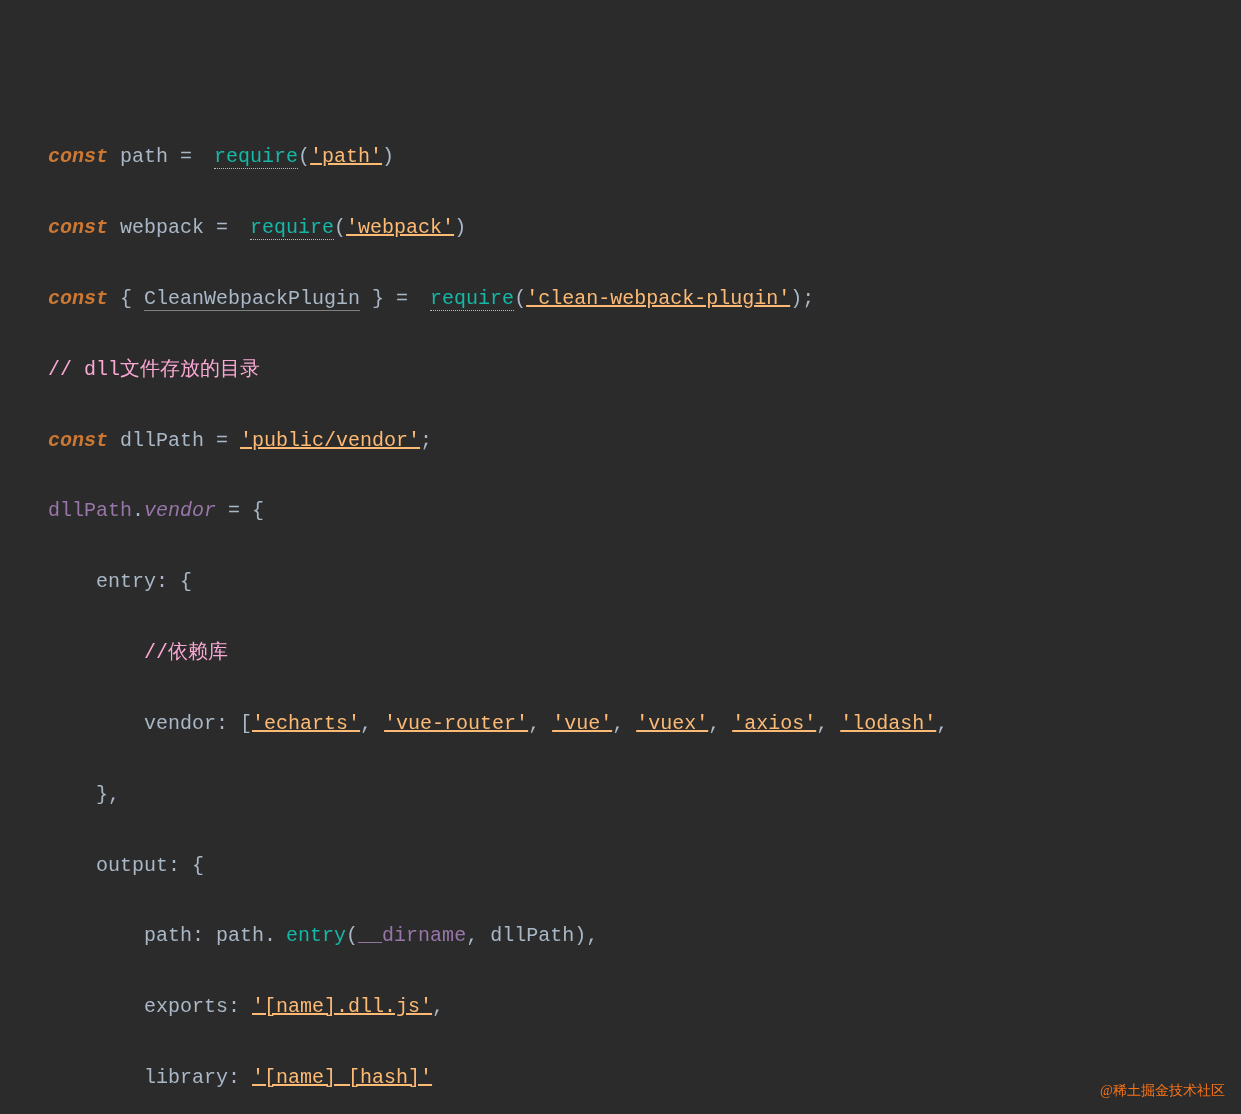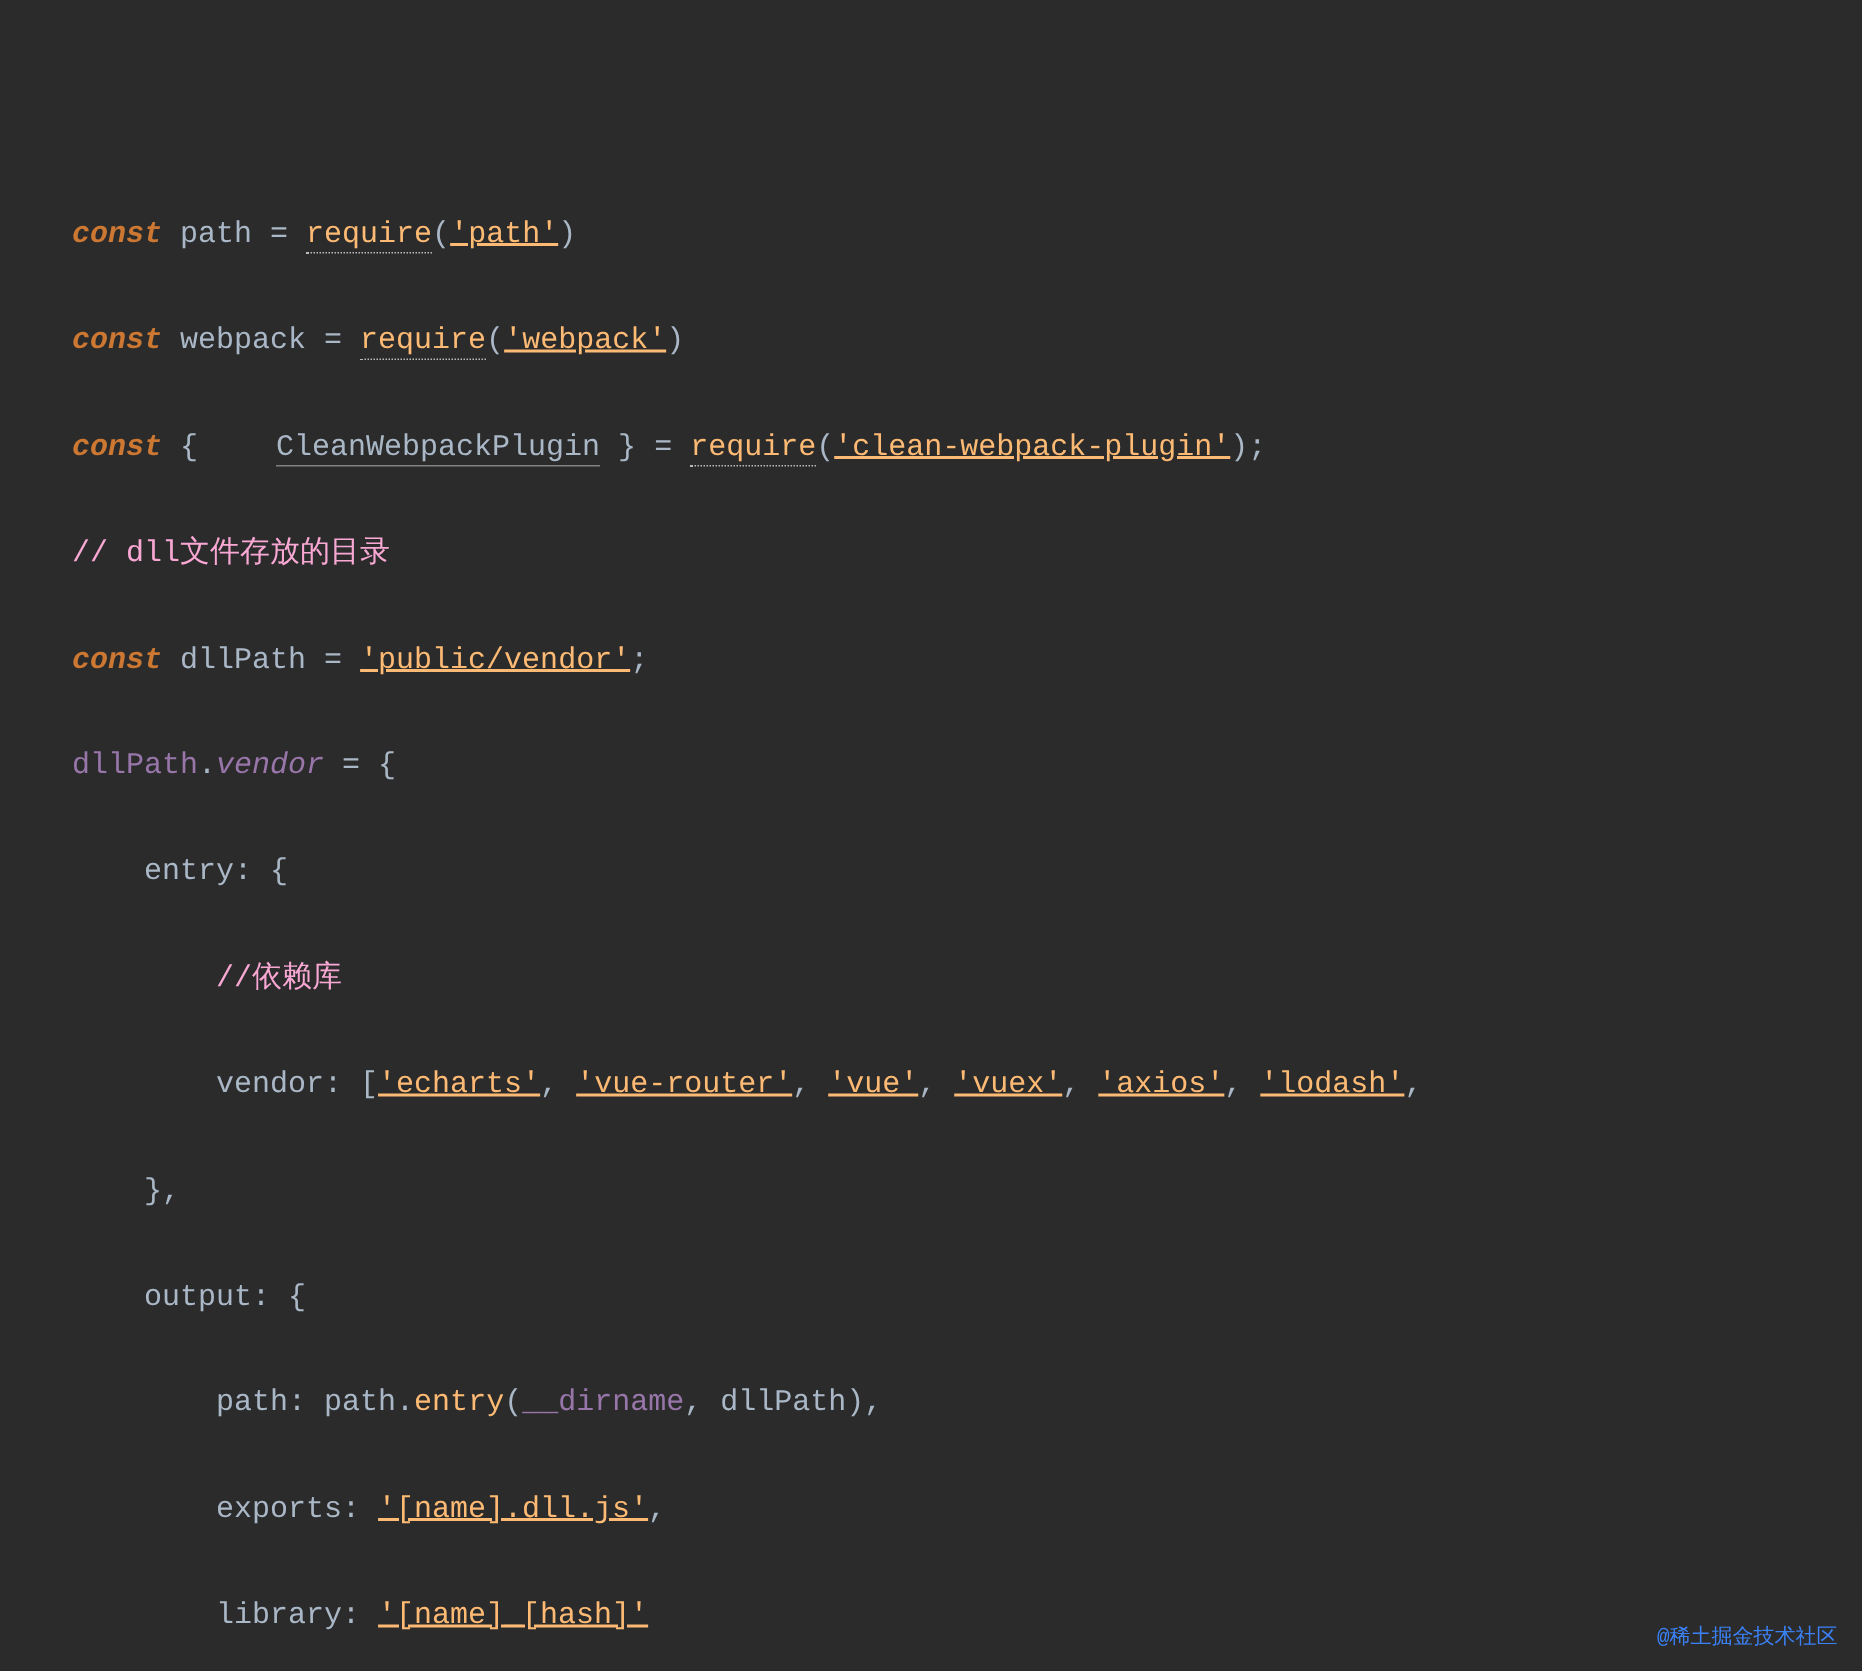--- a/index.html
+++ b/index.html
@@ -32,33 +32,33 @@
     line-height: 35.4px;
     position: relative;
   }
   .line { display: block; position: relative; }
   .kw   { color: #cc7832; font-style: italic; font-weight: bold; }
   .def  { color: #a9b7c6; }
   .id   { color: #a9b7c6; }
   .prop { color: #9876aa; font-style: italic; }
   .str  { color: #fdba74; text-decoration: underline; }
   .cmt  { color: #f9a8d4; }
-  .fn   { color: #fdba74; }
+  .fn   { color: #14b8a6; margin-left: 10px; }
   .op   { color: #a9b7c6; }
   .global { color: #9876aa; }
-  .uline { border-bottom: 1px solid #808080; margin-left: 40px; }
+  .uline { border-bottom: 1px solid #808080; }
   .warn  { border-bottom: 1px dotted #bbb; }
   .line > * { position: relative; z-index: 1; }
   .watermark {
     position: absolute;
     right: 16px;
     bottom: 14px;
-    color: #3b82f6;
+    color: #f97316;
     font-size: 14px;
-    font-family: Liberation Mono, monospace;
+    font-family: Liberation Serif, serif;
   }
 </style>
 </head>
 <body>
 
 
 
 <div class="editor">
   <div class="gutter">
   </div>

